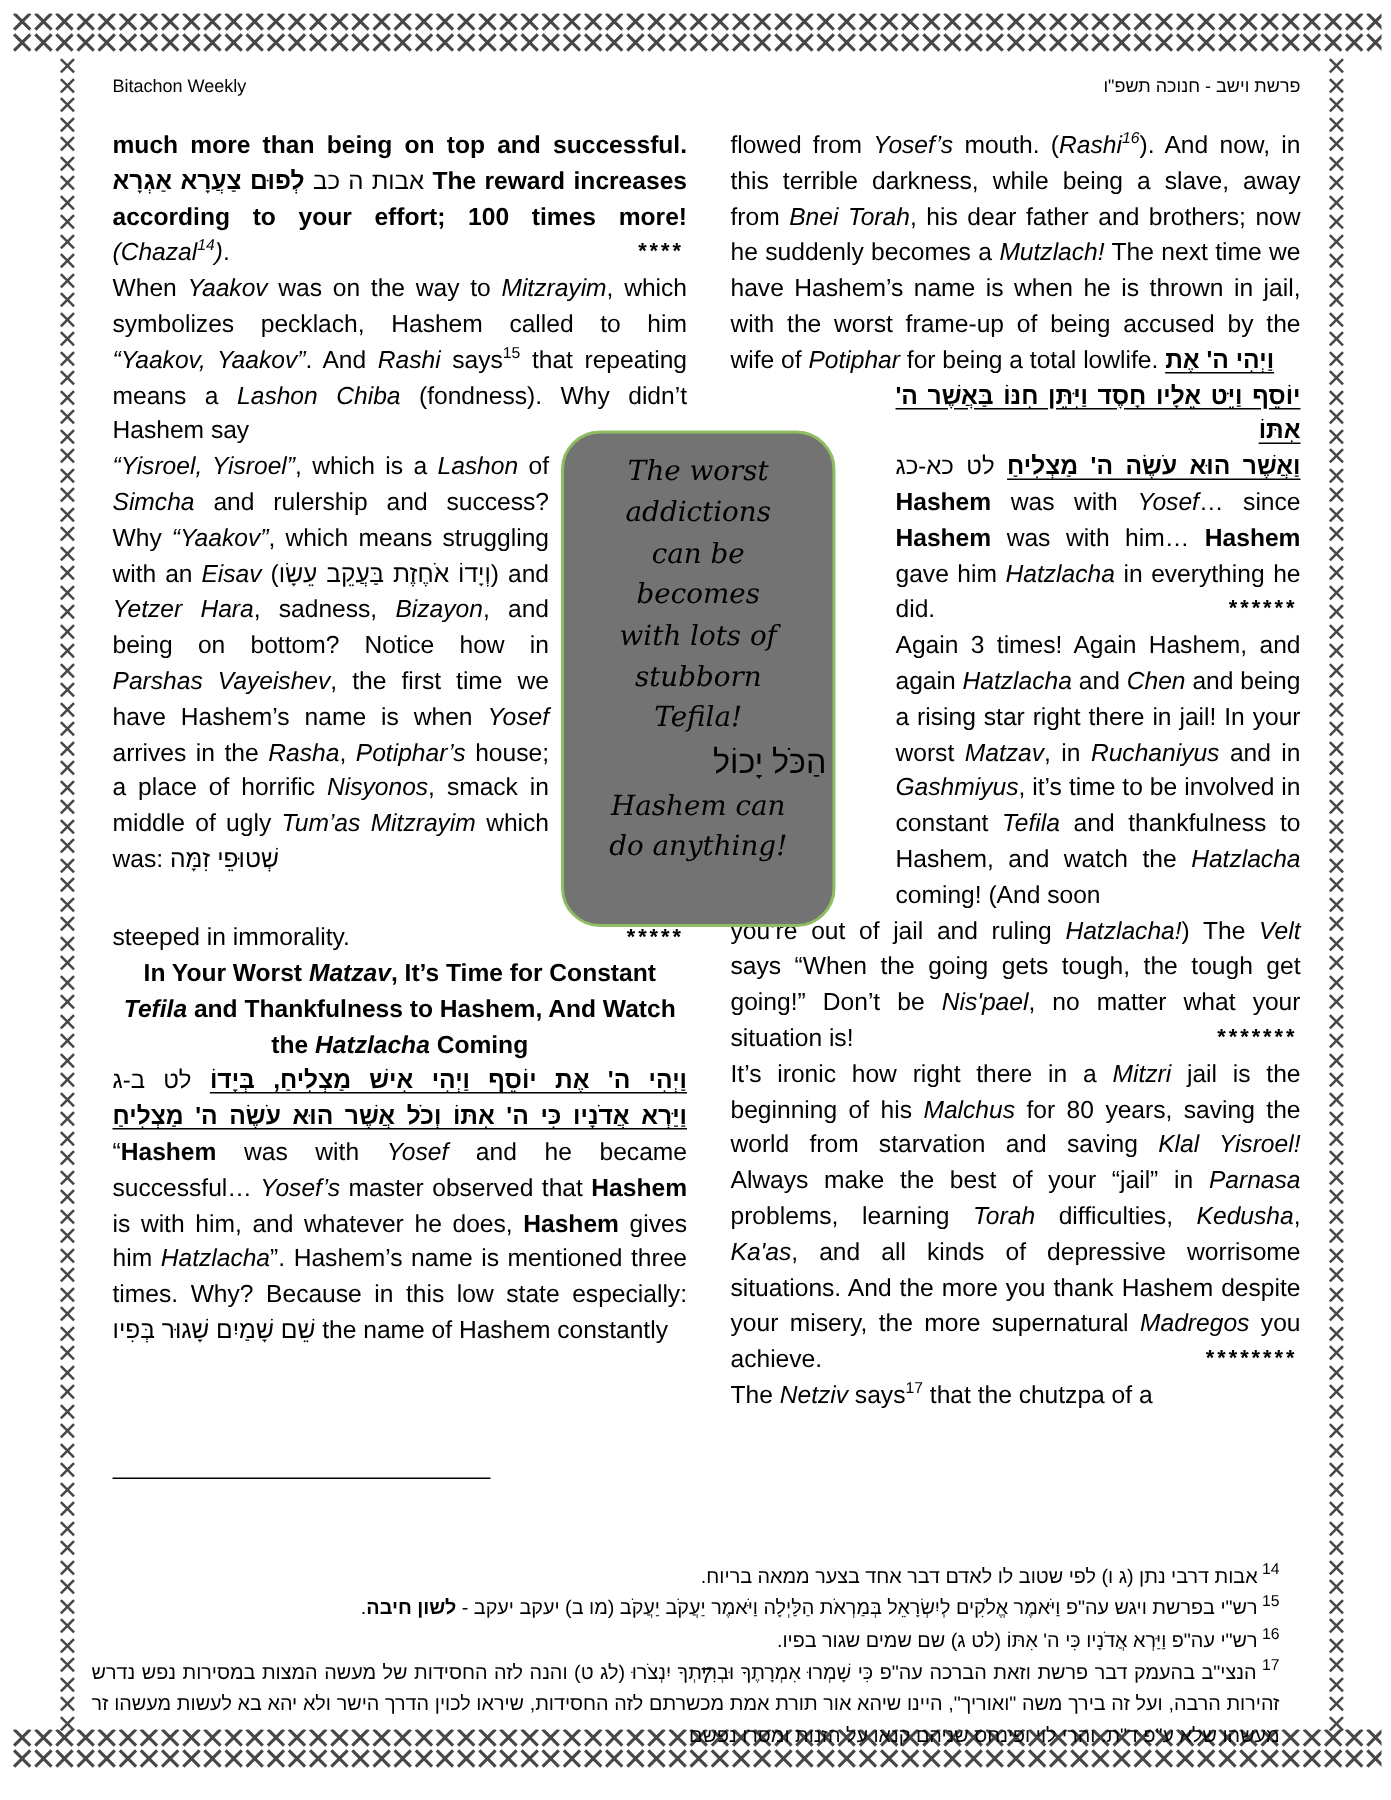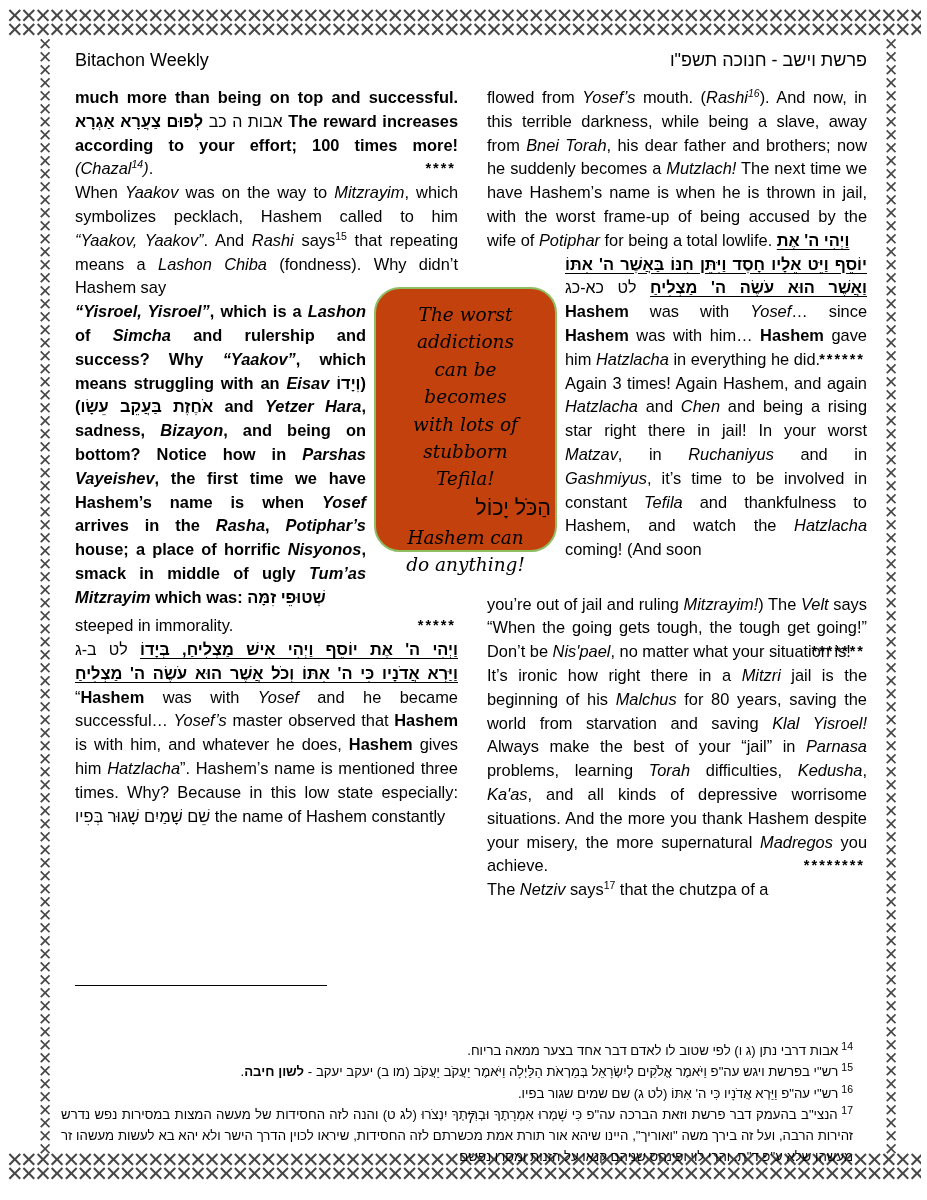--- a/index.html
+++ b/index.html
@@ -11,41 +11,41 @@
   }
   
   .xband { position:absolute; color:#474747; overflow:hidden; white-space:pre-line; }
   .xh { left:6px; width:915px; height:31px; font-size:21px; line-height:13.5px; letter-spacing:-3.5px; text-align:center; }
   .xh.top { top:9px; }
   .xh.bottom { top:1153px; }
   .xv { top:38px; height:1116px; width:24px; font-size:17px; line-height:13px; text-align:center; }
   .xv.left { left:33px; }
   .xv.right { left:879px; }
 
-  .page-header { position:absolute; left:75px; top:50px; width:792px; display:flex; justify-content:space-between; font-size:18px; }
+  .page-header { position:absolute; left:75px; top:50px; width:792px; display:flex; justify-content:space-between; font-size:12px; }
 
   .colL { position:absolute; left:75px; top:86px; width:383px; }
   .colR { position:absolute; left:487px; top:86px; width:380px; }
   .colL,.colR { font-size:16.4px; line-height:23.8px; }
-  .beside-l { width:291px; min-height:314px;font-weight:bold; }
-  .beside-r { margin-left:78px; min-height:340px; }
+  .beside-l { width:291px; min-height:314px; }
+  .beside-r { margin-left:110px; min-height:340px; }
 
   .p { margin:0; position:relative; text-align:justify; }
   .hd { text-align:center; }
   .jlast { text-align:justify; text-align-last:justify; }
   .b { font-weight:700; }
   .i { font-style:italic; }
   .u { text-decoration:underline; text-underline-offset:3px;font-weight:bold; }
   .small { font-size:16px; }
   .sup { vertical-align:super; font-size:10.5px; line-height:0; }
   .stars { position:absolute; right:2px; letter-spacing:2px; font-size:14.5px; font-weight:700; }
 
   .callout {
-    position:absolute; left:374px; top:287px; width:183px; height:265px;
-    border:2px solid #8fbd62; border-radius:26px; background:#c2410c;
+    position:absolute; left:374px; top:287px; width:183px; height:331px;
+    border:2px solid #8fbd62; border-radius:26px; background:#737373;
     padding:12px 4px; z-index:5;
   }
   .co-en { font-family:"DejaVu Serif", serif; font-style:italic; font-size:18.5px; line-height:27.4px; text-align:center; }
   .co-he { font-size:21.5px; line-height:31px; text-align:right; }
 
   .fn-sep { position:absolute; left:75px; top:985px; width:252px; border-top:1.5px solid #000; }
   .footnotes { position:absolute; left:61px; top:992px; width:792px;margin-top:48px; }
   .fn { font-size:13.2px; line-height:21.3px; margin:0; text-align:justify; }
 
   .page-number { position:absolute; left:75px; top:1110px; width:792px; text-align:center; font-size:14.5px; }
@@ -242,38 +242,39 @@
 <div class="colL">
   <div>
       <p class="p"><span class="b">much more than being on top and successful. </span><span class="he b" dir="rtl">לְפוּם צַעֲרָא אַגְרָא</span><span> </span><span class="he small" dir="rtl">אבות ה כב</span><span> </span><span class="b">The reward increases according to your effort; 100 times more! </span><span class="i">(Chazal</span><span class="sup i">14</span><span class="i">)</span><span>.</span><span class="stars">****</span></p>
       <p class="p"><span>When </span><span class="i">Yaakov</span><span> was on the way to </span><span class="i">Mitzrayim</span><span>, which symbolizes pecklach, Hashem called to him </span><span class="i">“Yaakov, Yaakov”</span><span>. And </span><span class="i">Rashi</span><span> says</span><span class="sup">15</span><span> that repeating means a </span><span class="i">Lashon Chiba</span><span> (fondness). Why didn’t Hashem say</span></p>
     </div>
   <div class="beside-l">
       <p class="p"><span class="i">“Yisroel, Yisroel”</span><span>, which is a </span><span class="i">Lashon</span><span> of </span><span class="i">Simcha</span><span> and rulership and success? Why </span><span class="i">“Yaakov”</span><span>, which means struggling with an </span><span class="i">Eisav</span><span> </span><span class="he" dir="rtl">(וְיָדוֹ אֹחֶזֶת בַּעֲקֵב עֵשָׂו)</span><span> and </span><span class="i">Yetzer Hara</span><span>, sadness, </span><span class="i">Bizayon</span><span>, and being on bottom? Notice how in </span><span class="i">Parshas Vayeishev</span><span>, the first time we have Hashem’s name is when </span><span class="i">Yosef</span><span> arrives in the </span><span class="i">Rasha</span><span>, </span><span class="i">Potiphar’s</span><span> house; a place of horrific </span><span class="i">Nisyonos</span><span>, smack in middle of ugly </span><span class="i">Tum’as Mitzrayim</span><span> which was: </span><span class="he" dir="rtl">שְׁטוּפֵי זִמָּה</span></p>
     </div>
   <div>
       <p class="p"><span>steeped in immorality.</span><span class="stars">*****</span></p>
+      <p class="p hd"><span class="b">In Your Worst </span><span class="b i">Matzav</span><span class="b">, It’s Time for Constant </span><span class="b i">Tefila</span><span class="b"> and Thankfulness to Hashem, And Watch the </span><span class="b i">Hatzlacha</span><span class="b"> Coming</span></p>
       <p class="p jlast" dir="rtl"><span class="he u">וַיְהִי ה' אֶת יוֹסֵף וַיְהִי אִישׁ מַצְלִיחַ, בְּיָדוֹ</span><span class="he"> </span><span class="he small">לט ב-ג</span></p>
       <p class="p jlast" dir="rtl"><span class="he u">וַיַּרְא אֲדֹנָיו כִּי ה' אִתּוֹ וְכֹל אֲשֶׁר הוּא עֹשֶׂה ה' מַצְלִיחַ</span></p>
       <p class="p"><span>“</span><span class="b">Hashem</span><span> was with </span><span class="i">Yosef</span><span> and he became successful… </span><span class="i">Yosef’s</span><span> master observed that </span><span class="b">Hashem</span><span> is with him, and whatever he does, </span><span class="b">Hashem</span><span> gives him </span><span class="i">Hatzlacha</span><span>”. Hashem’s name is mentioned three times. Why? Because in this low state especially: </span><span class="he" dir="rtl">שֵׁם שָׁמַיִם שָׁגוּר בְּפִיו</span><span> the name of Hashem constantly</span></p>
     </div>
 </div>
 
 <div class="colR">
   <div>
       <p class="p"><span>flowed from </span><span class="i">Yosef’s</span><span> mouth. (</span><span class="i">Rashi</span><span class="sup i">16</span><span>). And now, in this terrible darkness, while being a slave, away from </span><span class="i">Bnei Torah</span><span>, his dear father and brothers; now he suddenly becomes a </span><span class="i">Mutzlach!</span><span> The next time we have Hashem’s name is when he is thrown in jail, with the worst frame-up of being accused by the wife of </span><span class="i">Potiphar</span><span> for being a total lowlife. </span><span class="he u" dir="rtl">וַיְהִי ה' אֶת</span></p>
     </div>
   <div class="beside-r">
       <p class="p jlast" dir="rtl"><span class="he u">יוֹסֵף וַיֵּט אֵלָיו חָסֶד וַיִּתֵּן חִנּוֹ בַּאֲשֶׁר ה' אִתּוֹ</span></p>
       <p class="p jlast" dir="rtl"><span class="he u">וַאֲשֶׁר הוּא עֹשֶׂה ה' מַצְלִיחַ</span><span class="he"> </span><span class="he small">לט כא-כג</span></p>
       <p class="p"><span class="b">Hashem</span><span> was with </span><span class="i">Yosef</span><span>… since </span><span class="b">Hashem</span><span> was with him… </span><span class="b">Hashem</span><span> gave him </span><span class="i">Hatzlacha</span><span> in everything he did.</span><span class="stars">******</span></p>
       <p class="p"><span>Again 3 times! Again Hashem, and again </span><span class="i">Hatzlacha</span><span> and </span><span class="i">Chen</span><span> and being a rising star right there in jail! In your worst </span><span class="i">Matzav</span><span>, in </span><span class="i">Ruchaniyus</span><span> and in </span><span class="i">Gashmiyus</span><span>, it’s time to be involved in constant </span><span class="i">Tefila</span><span> and thankfulness to Hashem, and watch the </span><span class="i">Hatzlacha</span><span> coming! (And soon</span></p>
     </div>
   <div>
-      <p class="p"><span>you’re out of jail and ruling </span><span class="i">Mitzrayim!</span><span>) The </span><span class="i">Velt</span><span> says “When the going gets tough, the tough get going!” Don’t be </span><span class="i">Nis'pael</span><span>, no matter what your situation is!</span><span class="stars">*******</span></p>
+      <p class="p"><span>you’re out of jail and ruling </span><span class="i">Hatzlacha!</span><span>) The </span><span class="i">Velt</span><span> says “When the going gets tough, the tough get going!” Don’t be </span><span class="i">Nis'pael</span><span>, no matter what your situation is!</span><span class="stars">*******</span></p>
       <p class="p"><span>It’s ironic how right there in a </span><span class="i">Mitzri</span><span> jail is the beginning of his </span><span class="i">Malchus</span><span> for 80 years, saving the world from starvation and saving </span><span class="i">Klal Yisroel!</span><span> Always make the best of your “jail” in </span><span class="i">Parnasa</span><span> problems, learning </span><span class="i">Torah</span><span> difficulties, </span><span class="i">Kedusha</span><span>, </span><span class="i">Ka'as</span><span>, and all kinds of depressive worrisome situations. And the more you thank Hashem despite your misery, the more supernatural </span><span class="i">Madregos</span><span> you achieve.</span><span class="stars">********</span></p>
       <p class="p"><span>The </span><span class="i">Netziv</span><span> says</span><span class="sup">17</span><span> that the chutzpa of a</span></p>
     </div>
 </div>
 
 <div class="callout" style="border-color: rgb(143, 189, 98);">
     <p class="p co-en"><span>The worst</span></p>
     <p class="p co-en"><span>addictions</span></p>
     <p class="p co-en"><span>can be</span></p>
     <p class="p co-en"><span>becomes</span></p>

